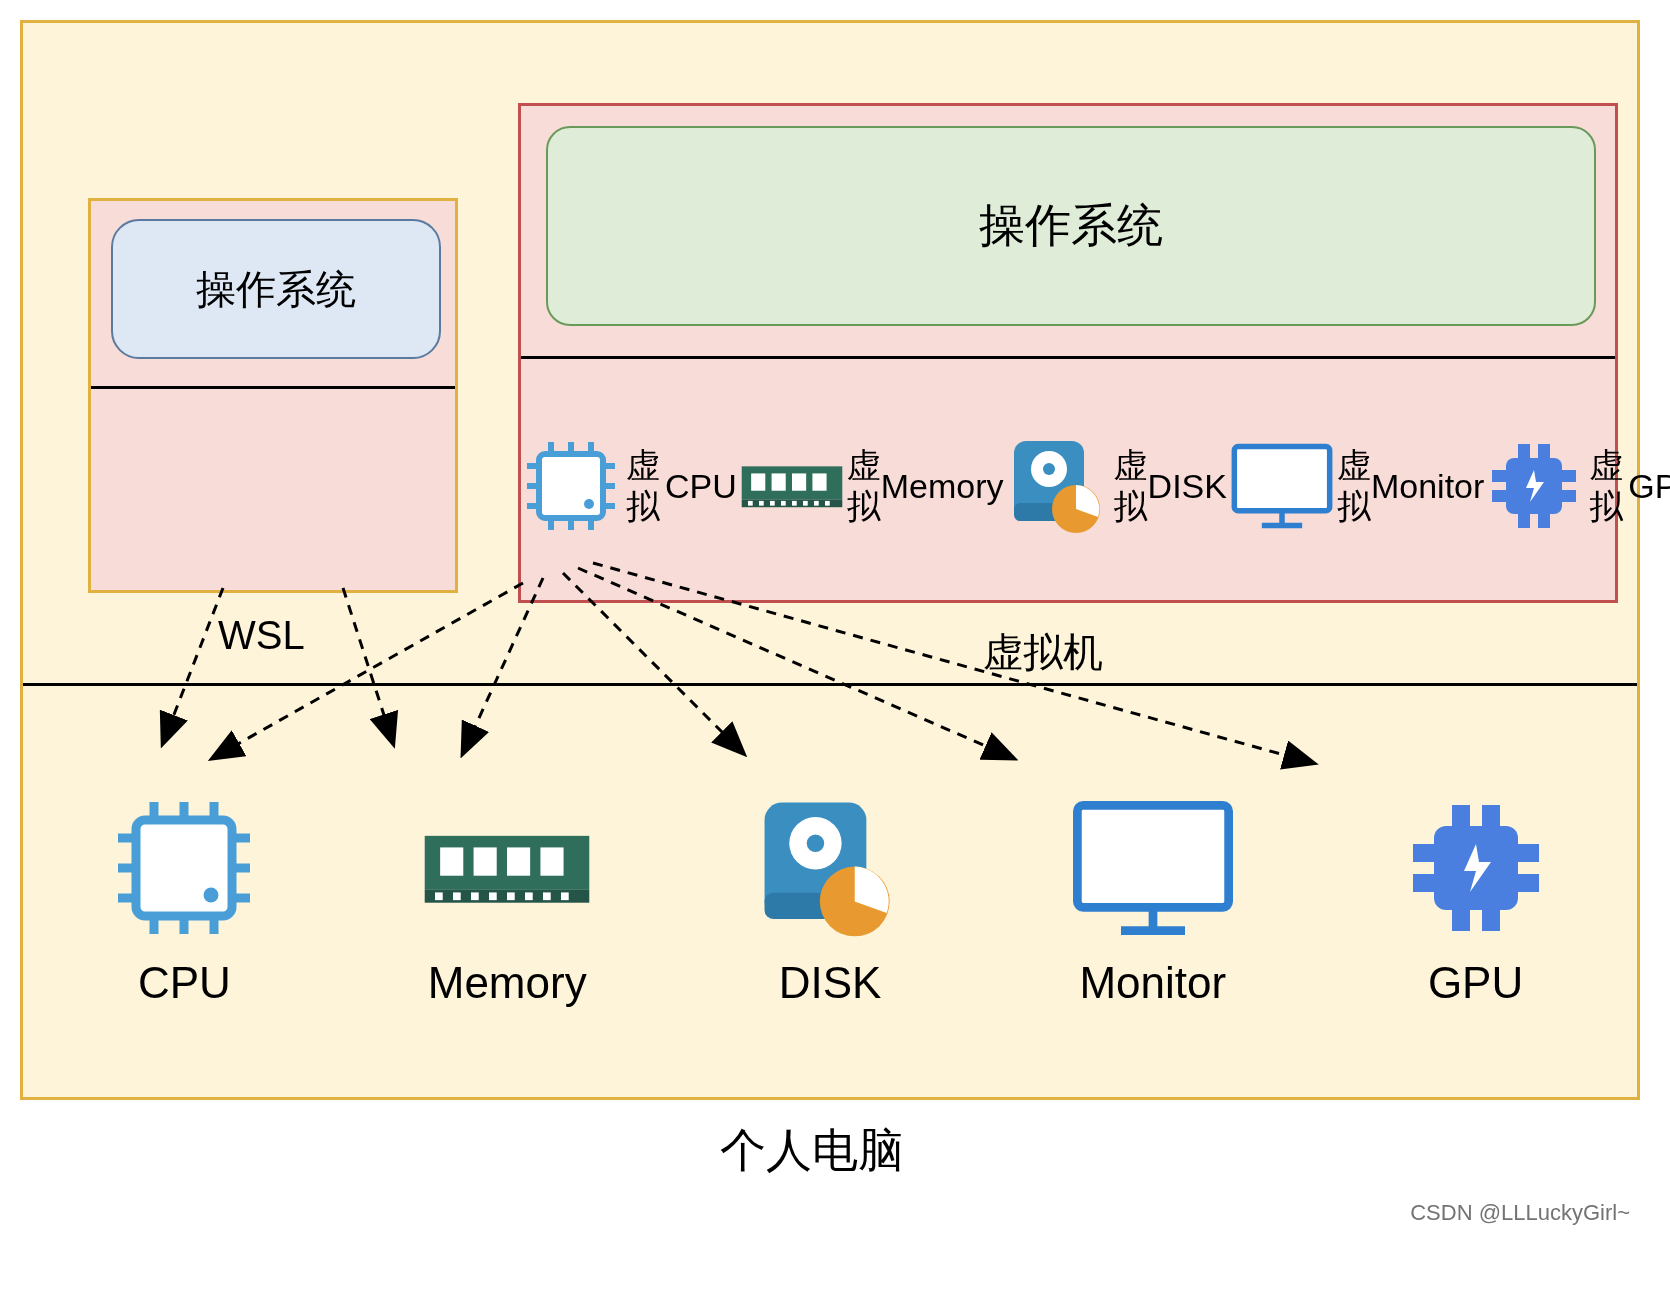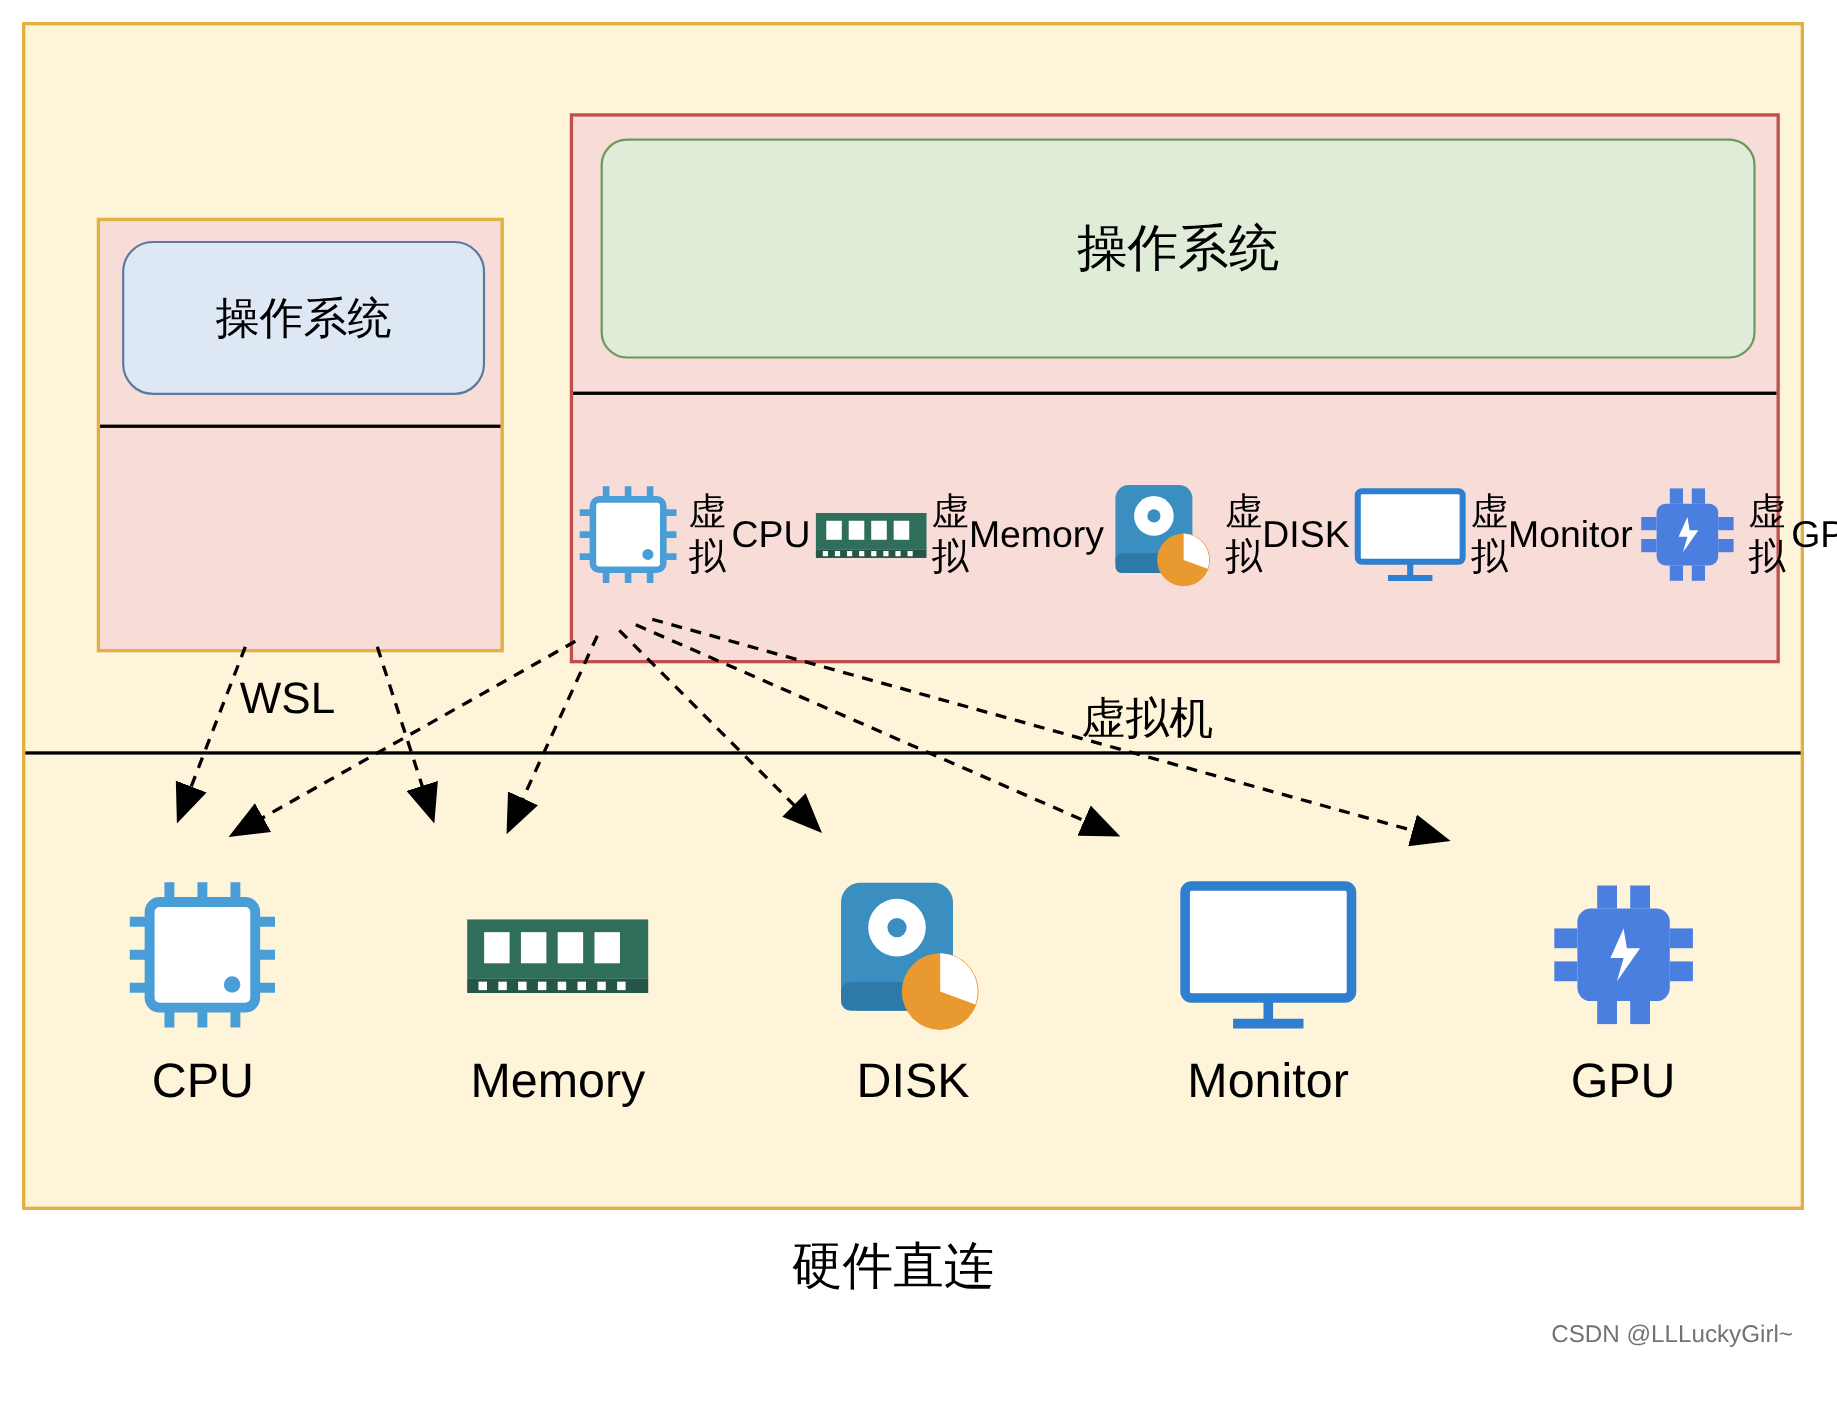--- a/index.html
+++ b/index.html
@@ -324,14 +324,14 @@
       <line x1="500" y1="560" x2="190" y2="735"></line>
       <line x1="520" y1="555" x2="440" y2="730"></line>
       <line x1="540" y1="550" x2="720" y2="730"></line>
       <line x1="555" y1="545" x2="990" y2="735"></line>
       <line x1="570" y1="540" x2="1290" y2="740"></line>
     </g>
   </svg>
 
 </div>
 
-<div class="pc-label">硬件直连</div>
+<div class="pc-label">个人电脑</div>
 <div class="watermark">CSDN @LLLuckyGirl~</div>
 
 </body></html>

